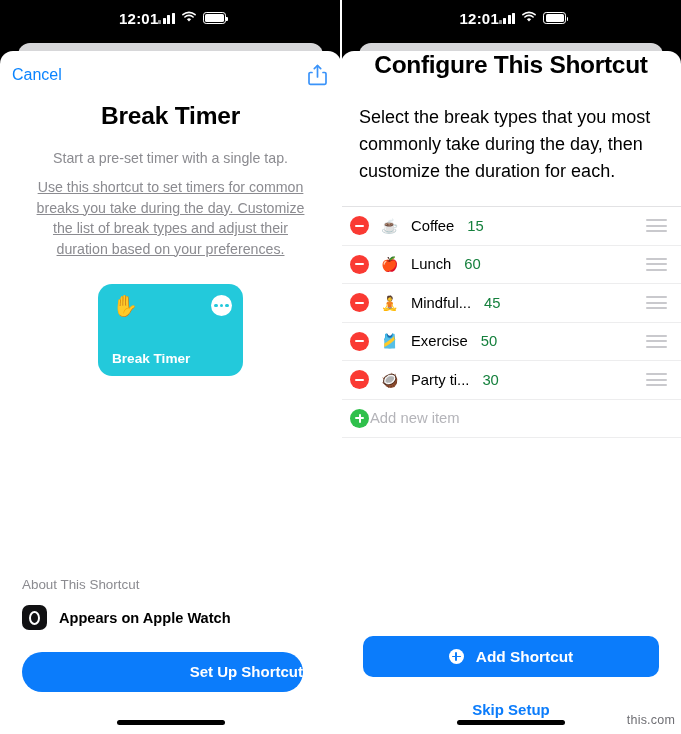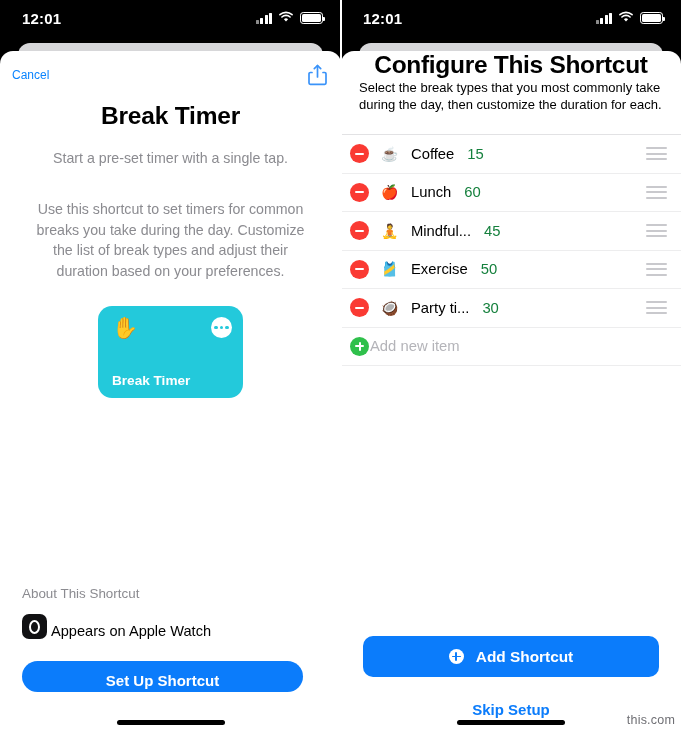--- a/index.html
+++ b/index.html
@@ -41,21 +41,21 @@
   }
 
   
   .statusbar {
     position: absolute;
     top: 0; left: 0; right: 0;
     height: 36px;
     color: #ffffff;
     display: flex;
     align-items: center;
-    justify-content: space-between;
+    justify-content: center;
     padding: 0 18px 0 22px;
     box-sizing: border-box;
     z-index: 20;
   }
   .status-time {
     font-size: 15px;
     font-weight: bold;
     letter-spacing: 0.2px;
   }
   .status-icons {
@@ -117,21 +117,21 @@
   
   .topbar {
     height: 47px;
     display: flex;
     align-items: center;
     justify-content: space-between;
     padding: 0 14px 0 12px;
   }
   .cancel-btn {
     color: #0b84fe;
-    font-size: 12px;
+    font-size: 16px;
   }
   .share-icon svg { display: block; }
 
   .hero-title {
     text-align: center;
     font-size: 24.5px;
     font-weight: bold;
     color: #000000;
     letter-spacing: -0.2px;
     margin-top: 4px;
@@ -141,22 +141,23 @@
     font-size: 14.2px;
     color: #8b8b90;
     margin-top: 20px;
     padding: 0 20px;
   }
   .hero-desc {
     text-align: center;
     font-size: 14.2px;
     color: #8b8b90;
     line-height: 20.5px;
-    margin-top: 33px;
+    margin-top: 11px;
     padding: 0 28px;
+    text-decoration: underline;
   }
 
   .shortcut-card {
     width: 145px;
     height: 92px;
     border-radius: 14px;
     margin: 25px auto 0 auto;
     position: relative;
     box-sizing: border-box;
   }
@@ -197,23 +198,24 @@
     bottom: 0;
     padding: 0 22px 0 22px;
   }
   .about-heading {
     font-size: 13.4px;
     color: #8b8b90;
     margin-bottom: 13px;
   }
   .about-row {
     display: flex;
-    align-items: flex-end;
-    gap: 4px;
+    align-items: center;
+    gap: 12px;
     margin-bottom: 22px;
+    font-weight: bold;
   }
   .watch-icon {
     width: 25px; height: 25px;
     background: #111113;
     border-radius: 7px;
     display: flex;
     align-items: center;
     justify-content: center;
     flex: 0 0 auto;
   }
@@ -233,23 +235,23 @@
     display: block;
     width: 100%;
     box-sizing: border-box;
     border: none;
     border-radius: 20px;
     background: #0b7cfb;
     color: #ffffff;
     font-size: 15px;
     font-weight: bold;
     font-family: "Liberation Sans", sans-serif;
-    height: 31px;
+    height: 40px;
     line-height: 40px;
-    text-align: center;
+    text-align: right;
     padding: 0;
     cursor: pointer;
   }
 
   .home-indicator {
     position: absolute;
     left: 50%;
     transform: translateX(-50%);
     bottom: 9px;
     width: 108px;
@@ -260,23 +262,24 @@
 
   
   .r-title {
     text-align: center;
     font-size: 24.5px;
     font-weight: bold;
     color: #000000;
     letter-spacing: -0.3px;
   }
   .r-desc {
-    font-size: 13px;
+    font-size: 18px;
     color: #000000;
-    line-height: 17px;
+    line-height: 27px;
+    margin-top: 25px;
     padding: 0 9px;
   }
 
   .list {
     margin-top: 21px;
     border-top: 1px solid #e2e2e4;
   }
   .row {
     display: flex;
     align-items: center;

